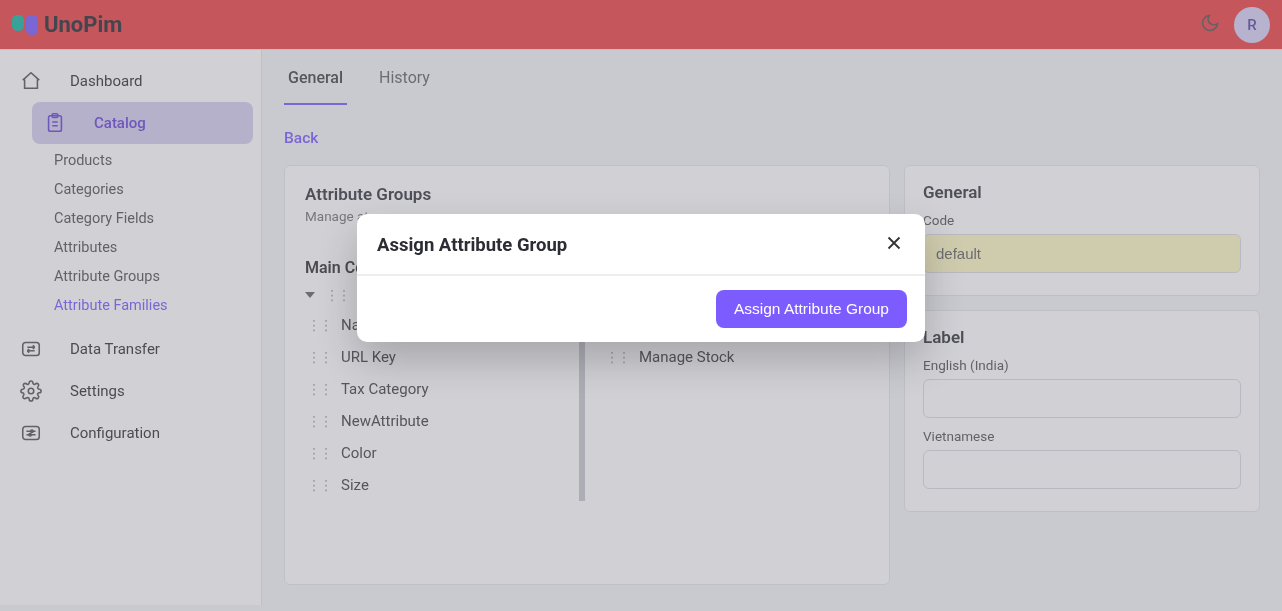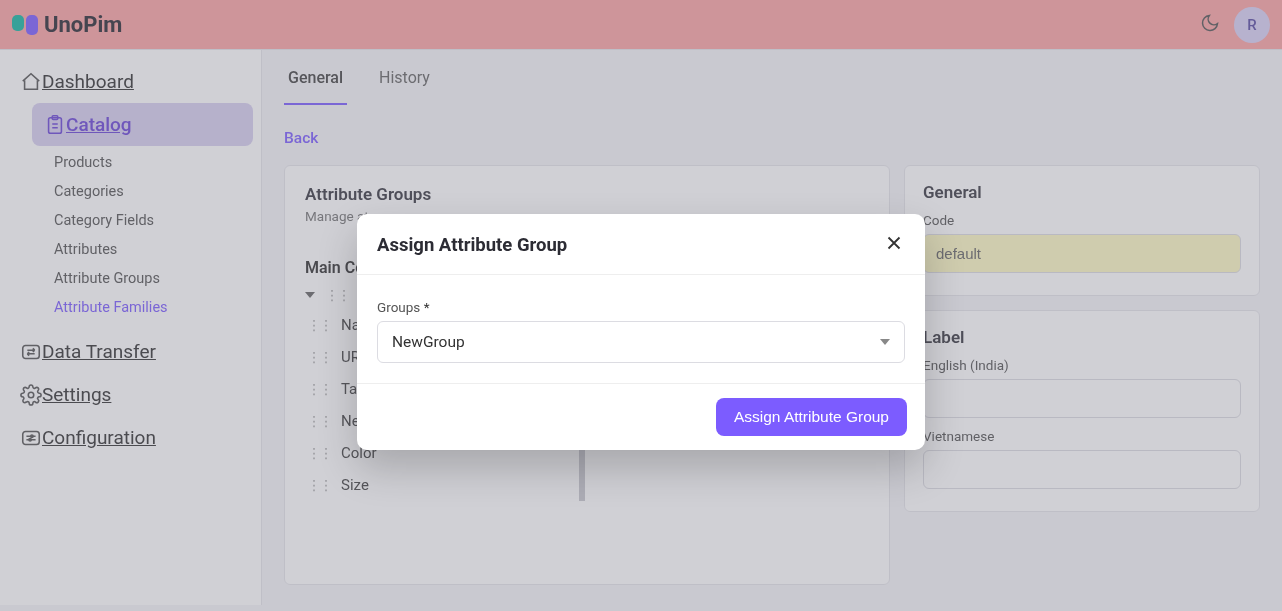--- a/index.html
+++ b/index.html
@@ -8,21 +8,21 @@
       background: #f5f5f7;
       color: #1f2937;
       width: 1282px;
       height: 611px;
       overflow: hidden;
       position: relative;
     }
     
     .topbar {
       height: 50px;
-      background: #fca5a5;
+      background: #ef4444;
       border-bottom: 1px solid #e5e5ea;
       display: flex;
       align-items: center;
       justify-content: space-between;
       padding: 0 12px;
     }
     .logo {
       display: flex;
       align-items: center;
       gap: 6px;
@@ -38,21 +38,21 @@
     .moon { width:20px; height:20px; color:#555; }
     .avatar { width:36px;height:36px;border-radius:50%;background:#d9d2f5;display:flex;align-items:center;justify-content:center;font-size:15px;color:#5a4ca3;font-weight:500; }
     
     .layout { display:flex; height: calc(100% - 50px); }
     .sidebar {
       width: 262px;
       background: #fff;
       border-right: 1px solid #e5e5ea;
       padding: 10px 8px;
     }
-    .nav-item { display:flex; align-items:center; gap:0; padding:10px 12px; border-radius:8px; font-size:19px; color:#333; cursor:pointer;text-decoration:underline; }
+    .nav-item { display:flex; align-items:center; gap:28px; padding:10px 12px; border-radius:8px; font-size:15px; color:#333; cursor:pointer; }
     .nav-item svg { width:22px; height:22px; color:#555; flex-shrink:0; }
     .nav-item.active { background:#d7cff0; color:#6b46d8; font-weight:500;margin-left:24px; }
     .nav-item.active svg { color:#6b46d8; }
     .sub-items { padding: 2px 0 8px 46px; }
     .sub-item { padding:6px 0; font-size:14.5px; color:#555; cursor:pointer; }
     .sub-item.active { color:#7c5cff; }
     
     .main { flex:1; overflow:auto; padding: 0 22px 20px; }
     .tabs { display:flex; gap:28px;  padding-top:18px; }
     .tab { padding: 0 4px 16px; font-size:16px; color:#666; cursor:pointer; }
@@ -259,26 +259,17 @@
 <div class="overlay">
   <div class="modal">
     <div class="modal-head">
       <div class="modal-title">Assign Attribute Group</div>
       <span>
         <svg class="close-x" viewBox="0 0 24 24" fill="none" stroke="currentColor" stroke-width="2">
             <path d="M6 6l12 12M18 6 6 18"></path>
           </svg>
       </span>
     </div>
-    <div class="modal-body">
-      <label class="field-label">
-        <span>Groups</span> <span class="req-star">*</span>
-      </label>
-      <div class="select">
-        <span>NewGroup</span>
-        <span class="caret"></span>
-      </div>
-    </div>
     <div class="modal-foot">
       <button class="btn-solid">Assign Attribute Group</button>
     </div>
   </div>
 </div>
 
 </body></html>

